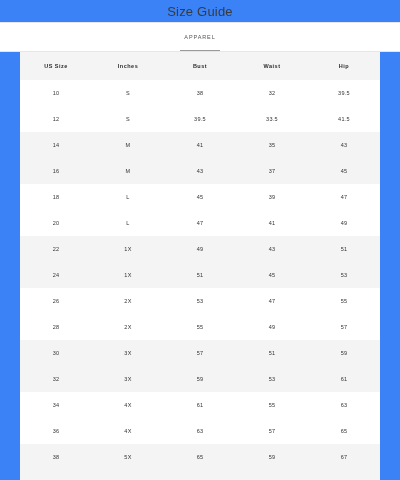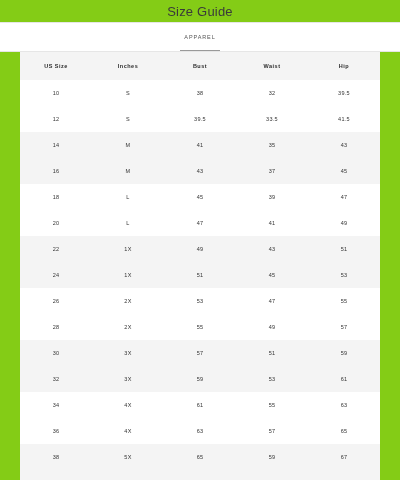--- a/index.html
+++ b/index.html
@@ -12,21 +12,21 @@
     background: #ffffff;
     font-family: "Liberation Sans", sans-serif;
     color: #2b2b2b;
     overflow: hidden;
   }
 
   .page {
     width: 400px;
     height: 480px;
     position: relative;
-    background: #84cc16;
+    background: #3b82f6;
   }
 
   
   .title-bar {
     height: 22px;
     display: flex;
     align-items: center;
     justify-content: center;
   }
   .page-title {

